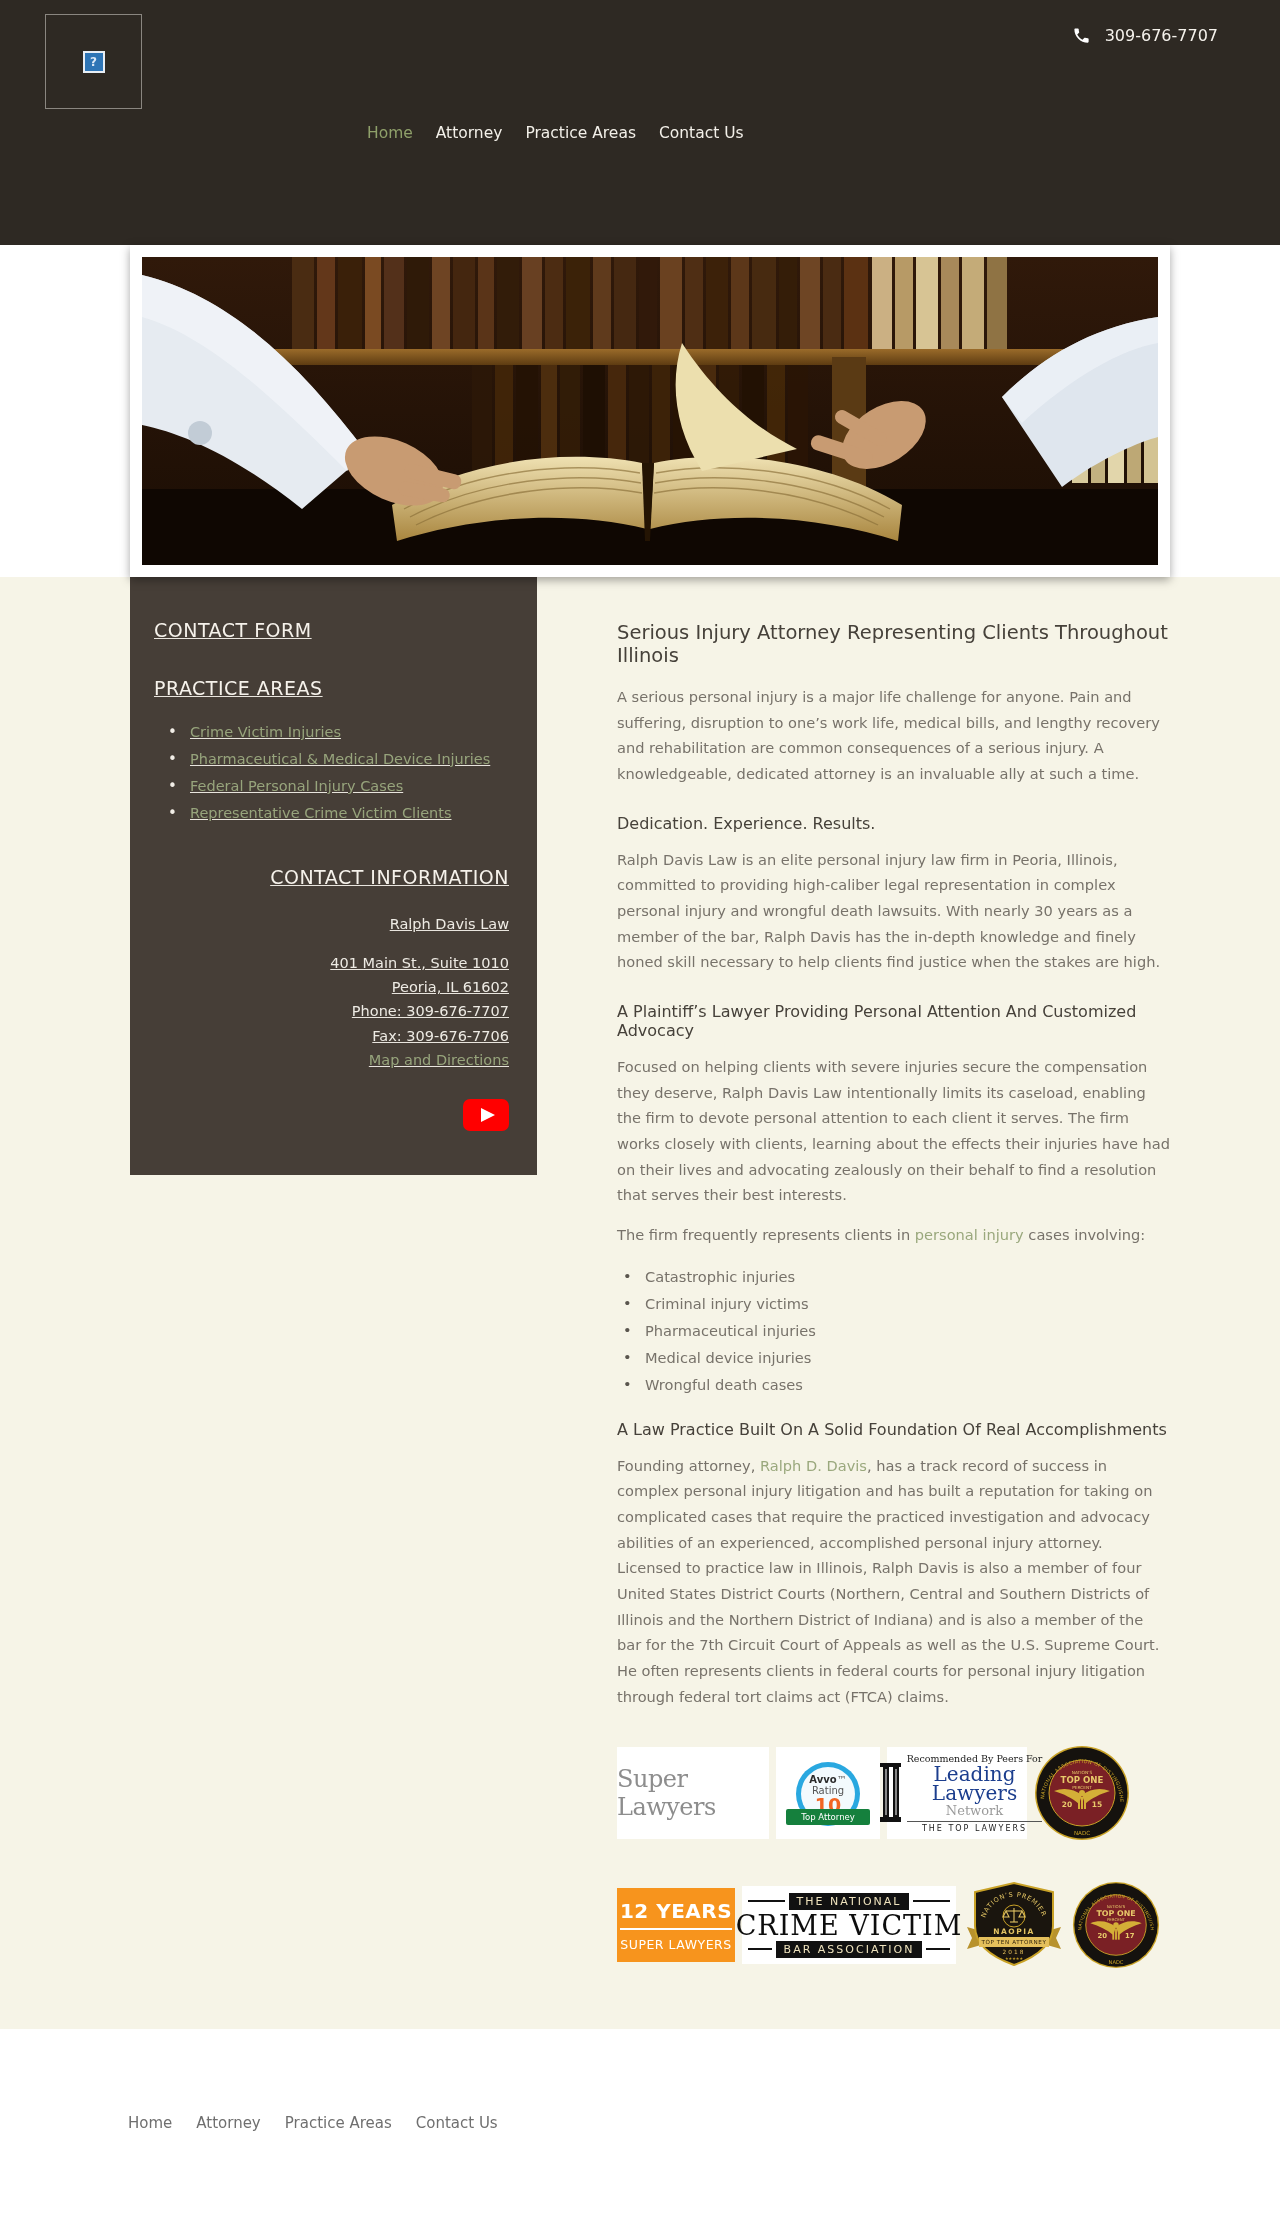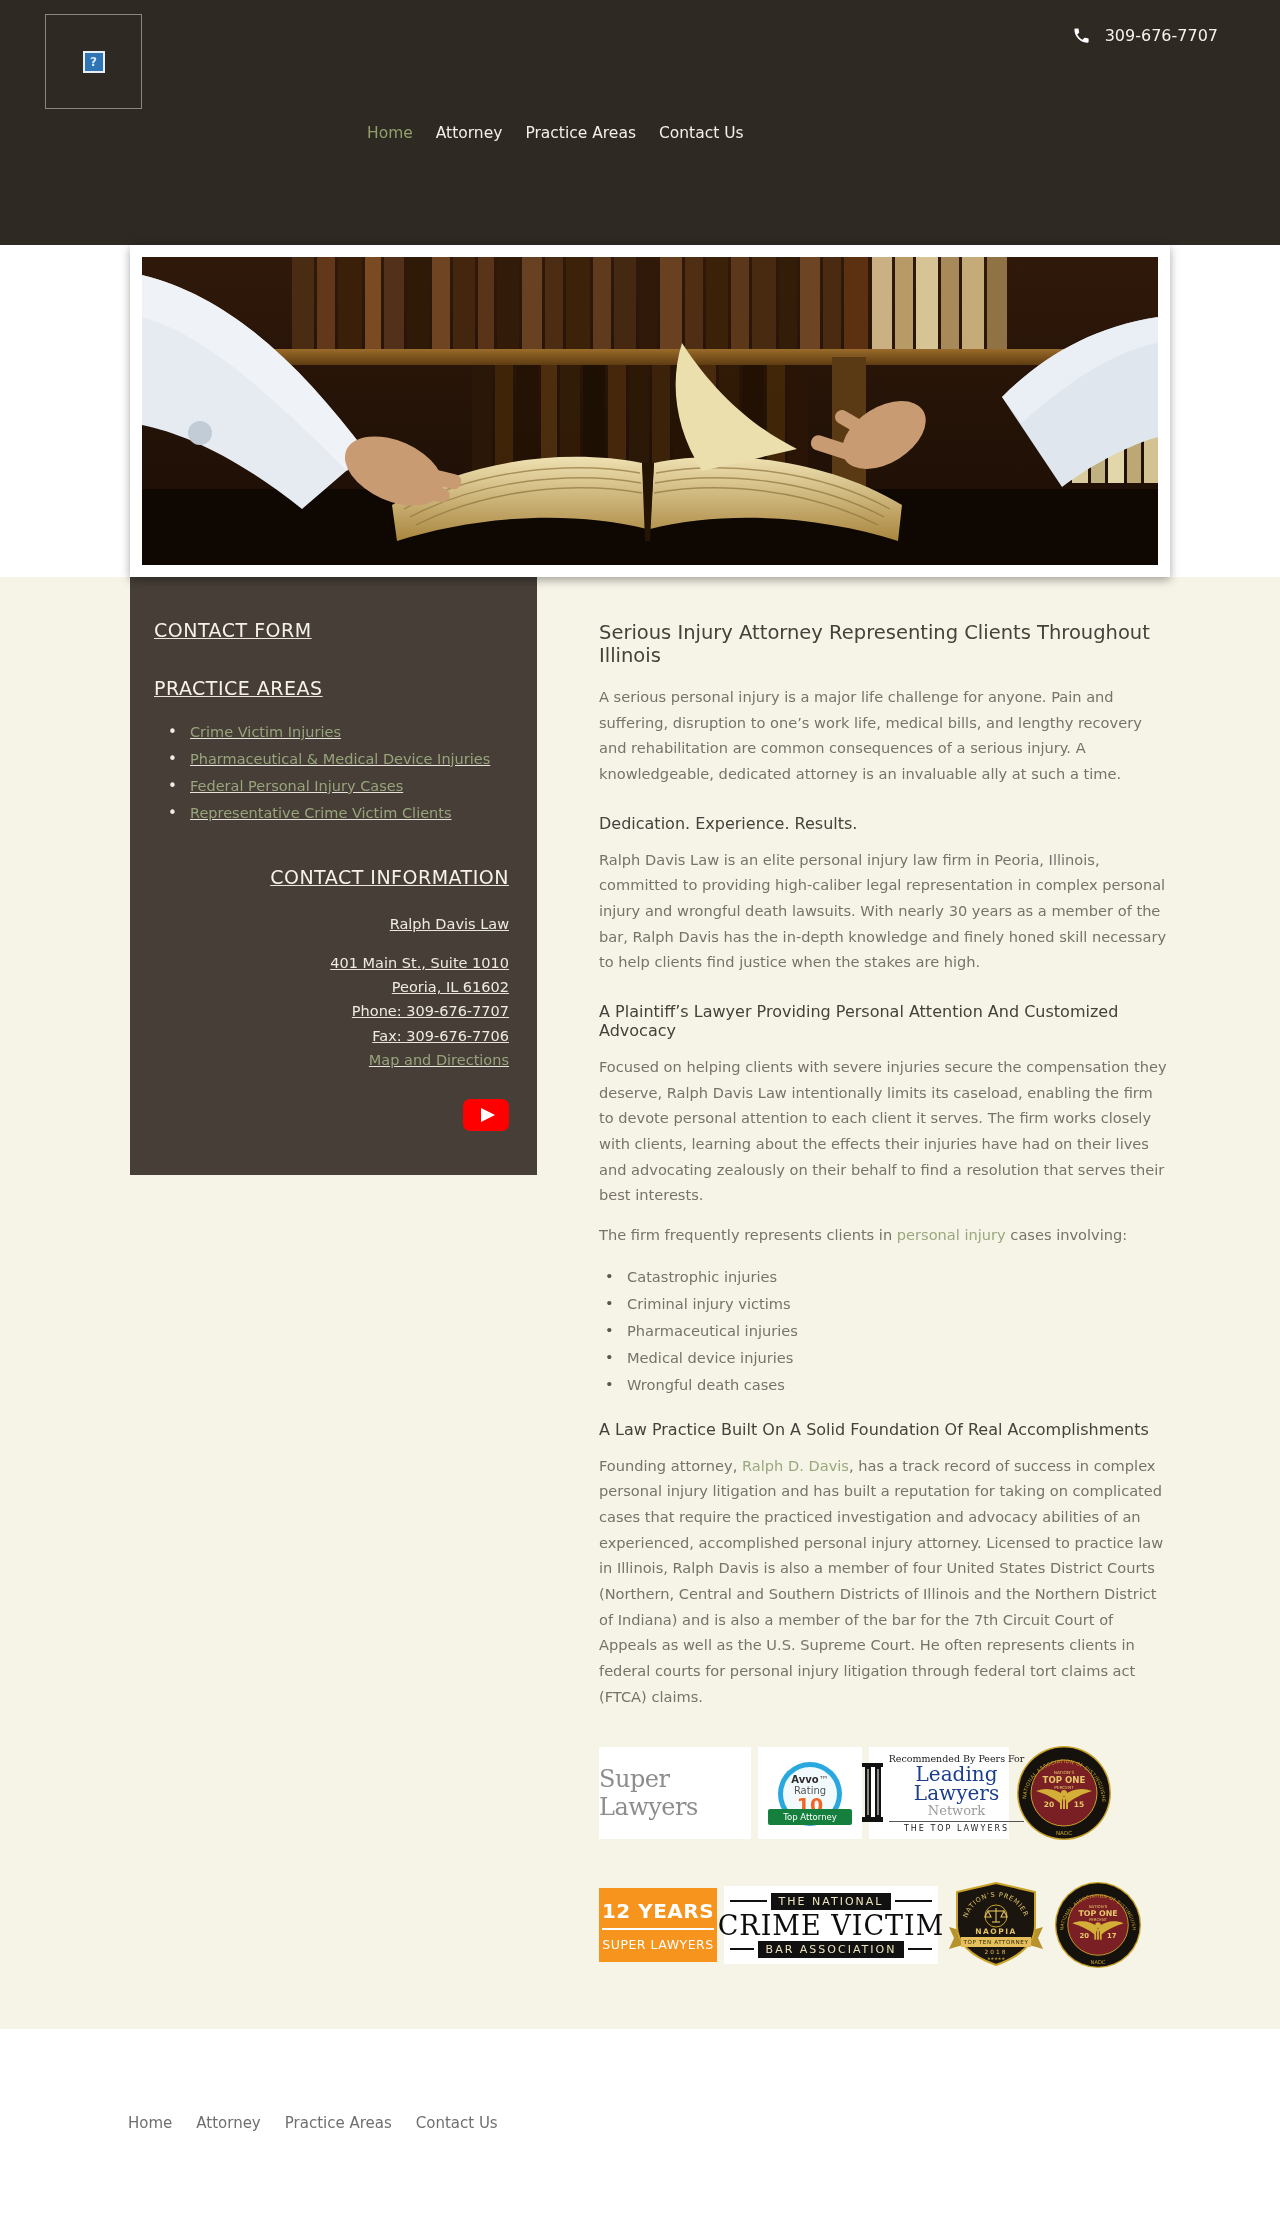--- a/index.html
+++ b/index.html
@@ -51,21 +51,21 @@
   .sb-list { list-style:none; margin:26px 0 0 14px; }
   .sb-list li { position:relative; padding-left:22px; margin-bottom:11px; font-size:14.5px; line-height:1.1; }
   .sb-list li::before { content:"•"; position:absolute; left:0; top:-1px; color:#f2eee7; font-size:15px; }
   .sb-list a { color:#97a47c; text-decoration:none; cursor:pointer; }
   .sb-contact { margin-top:44px;text-align:right; }
   .sb-firm { font-size:14.5px; color:#eeebe4; margin:28px 0 19px 0; }
   .sb-addr div { font-size:14.5px; line-height:1.68; color:#eeebe4; }
   .sb-addr a { color:#97a47c; text-decoration:none; cursor:pointer; }
   .yt-btn { margin-top:26px; display:inline-block; cursor:pointer; }
   
-  .main-col { margin-left:62px; width:600px; padding-top:44px; color:#77726a; }
+  .main-col { margin-left:80px; width:600px; padding-top:44px; color:#77726a; }
   .main-col h1 { font-size:19.5px; font-weight:normal; color:#46413a; margin-bottom:17px; }
   .main-col h2 { font-size:16px; font-weight:500; color:#46413a; margin:27px 0 14px 0; }
   .main-col p { font-size:14.6px; line-height:1.76; margin-bottom:14px; }
   .main-col a.green { color:#9aa87d; text-decoration:none; cursor:pointer; }
   .content-bullets { list-style:none; margin:20px 0 6px 6px; }
   .content-bullets li { position:relative; padding-left:22px; margin-bottom:10px; font-size:14.6px; }
   .content-bullets li::before { content:"•"; position:absolute; left:0; top:-1px; color:#5a554e; }
   .quote-block { margin-top:24px; font-size:14.6px; line-height:1.76; }
   .quote-marks {
     font-family:"DejaVu Serif","Liberation Serif",serif; font-weight:bold;

